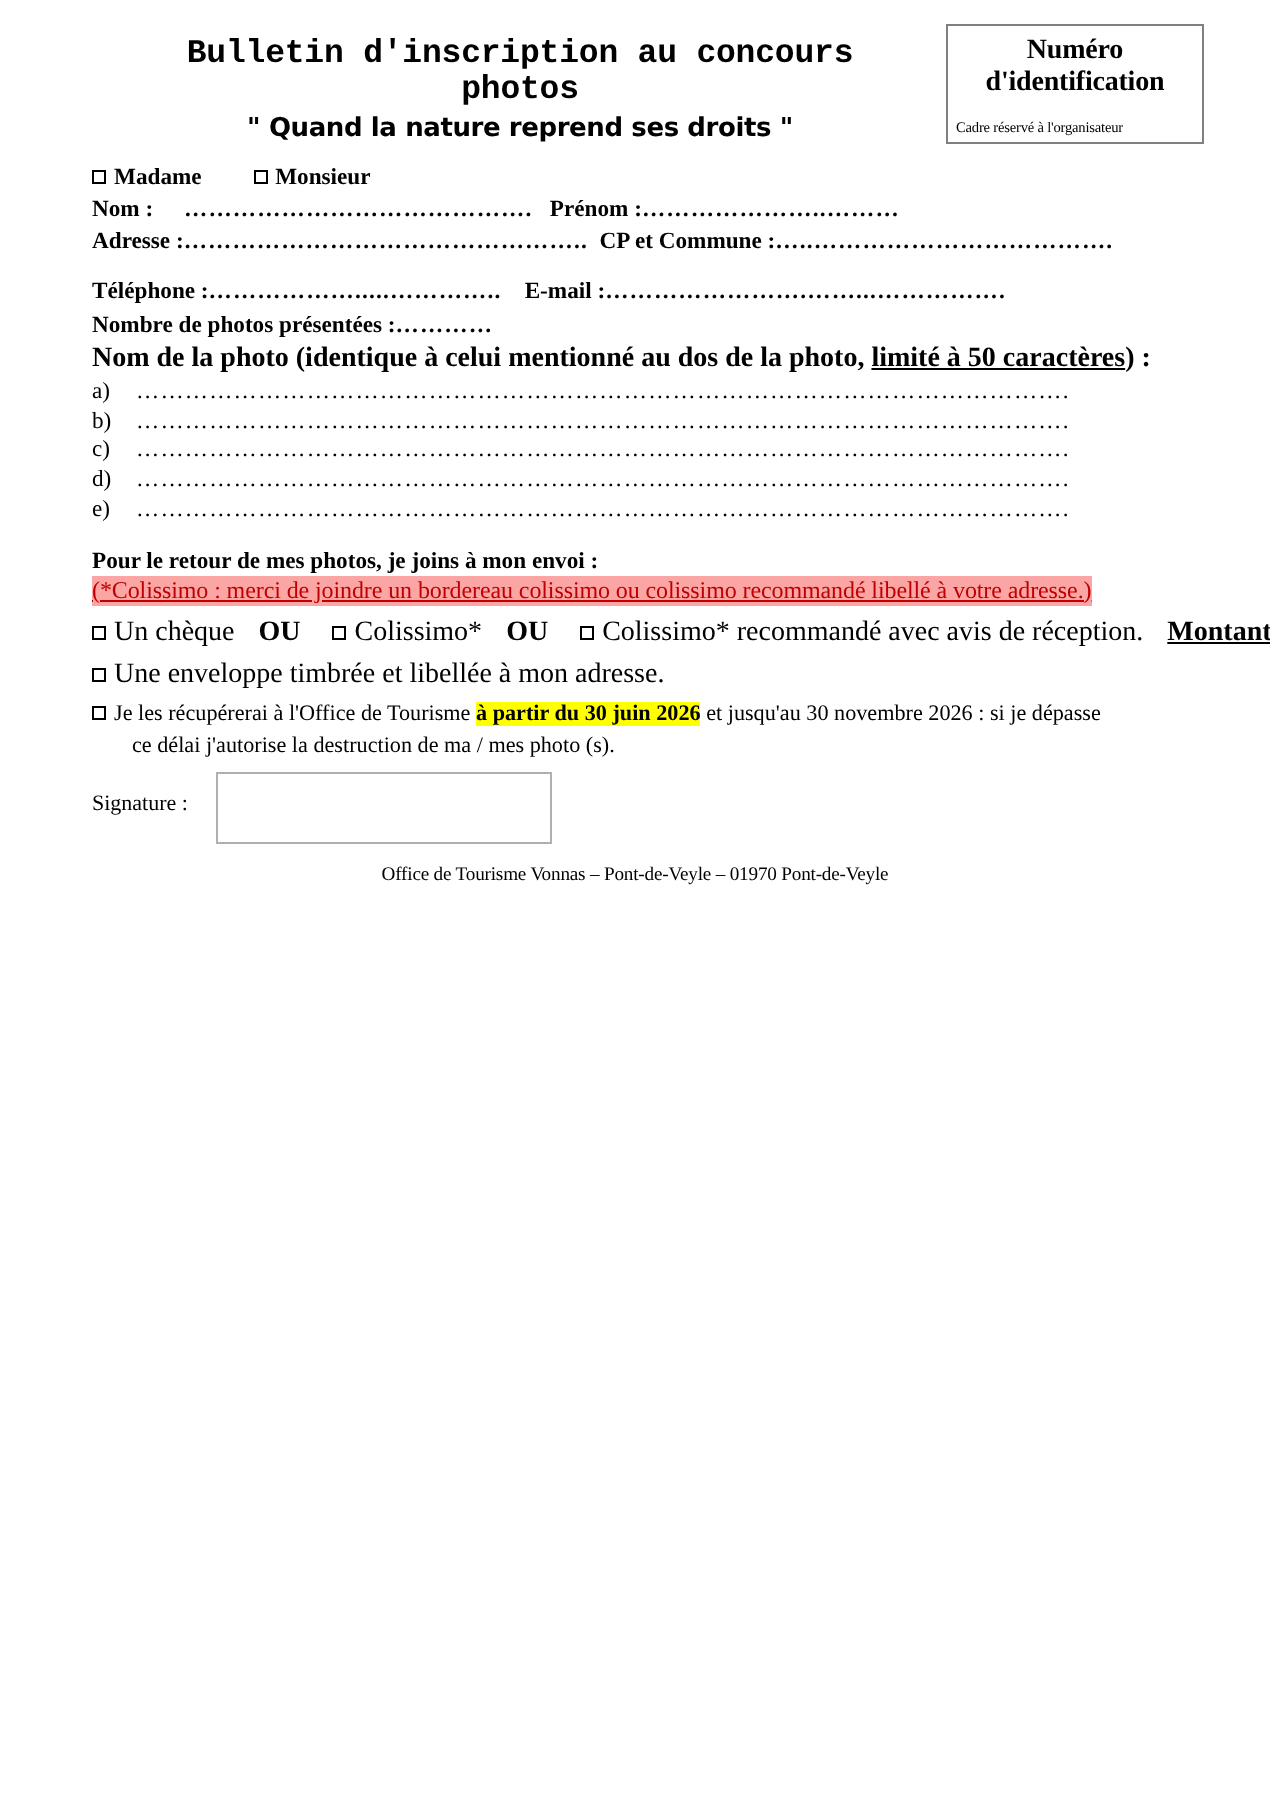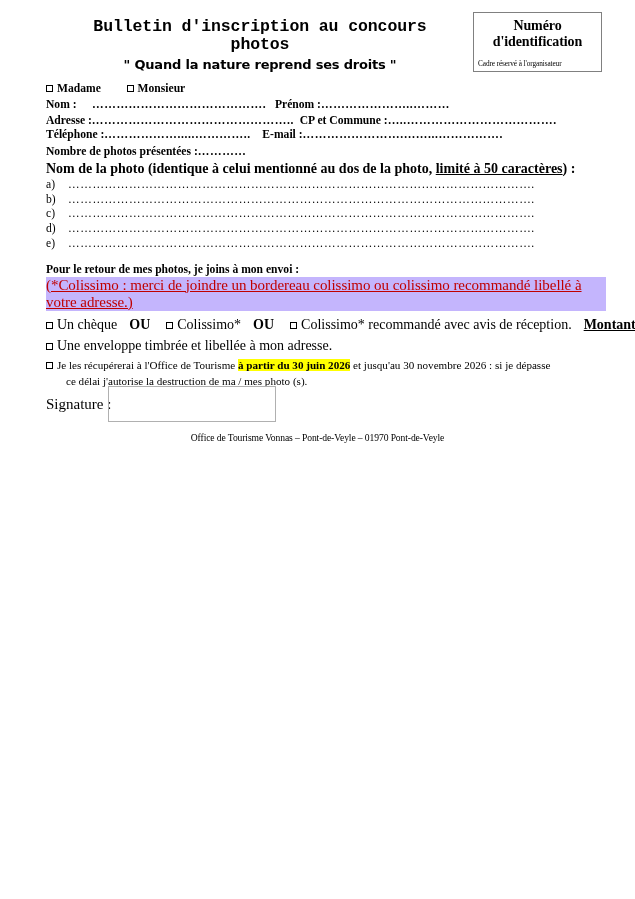--- a/index.html
+++ b/index.html
@@ -96,43 +96,43 @@
   .underline { text-decoration: underline; }
 
   .civility { font-weight: bold; font-size: 11.6px; margin-bottom: 3px; }
   .civility .gap { display: inline-block; width: 20px; }
 
   .dots { letter-spacing: 0.6px; }
 
   .line-nom { margin-bottom: 3px; font-weight: bold; font-size: 11.6px; }
   .line-nom .lbl-nom { display: inline-block; width: 46px; }
 
-  .line-adresse { margin-bottom: 1px; font-weight: bold; font-size: 11.6px; }
+  .line-adresse { margin-bottom: 12px; font-weight: bold; font-size: 11.6px; }
   .line-tel { margin-bottom: 4px; font-weight: bold; font-size: 11.6px; }
   .line-nombre { margin-bottom: 3px; font-weight: bold; font-size: 11.6px; }
   .line-nomphoto { margin-bottom: 1px; font-weight: bold; font-size: 14px; }
 
   .photo-line {
     font-size: 11.6px;
     line-height: 1.27;
     white-space: nowrap;
   }
   .photo-line .idx { display: inline-block; width: 22px; }
 
   .retour-title {
     font-weight: bold;
     font-size: 11.6px;
     margin-top: 11px;
     margin-bottom: 1px;
   }
 
   .colissimo-note {
     color: #c00000;
-    background: #c4b5fd;
-    font-size: 15px;
+    background: #fca5a5;
+    font-size: 12px;
     display: inline-block;
     text-decoration: underline;
     text-decoration-color: #c00000;
     letter-spacing: -0.05px;
     margin-bottom: 3px;
   }
 
   .opt-line {
     font-size: 14px;
     line-height: 1.5;
@@ -152,21 +152,21 @@
   .sig-row {
     position: absolute;
     left: 46px;
     top: 386px;
     width: 300px;
   }
   .sig-label {
     position: absolute;
     left: 0;
     top: 10px;
-    font-size: 15px;
+    font-size: 11px;
   }
   .sig-box {
     position: absolute;
     left: 62px;
     top: 0px;
     width: 168px;
     height: 36px;
     border: 1px solid #b0b0b0;
     box-sizing: border-box;
   }

